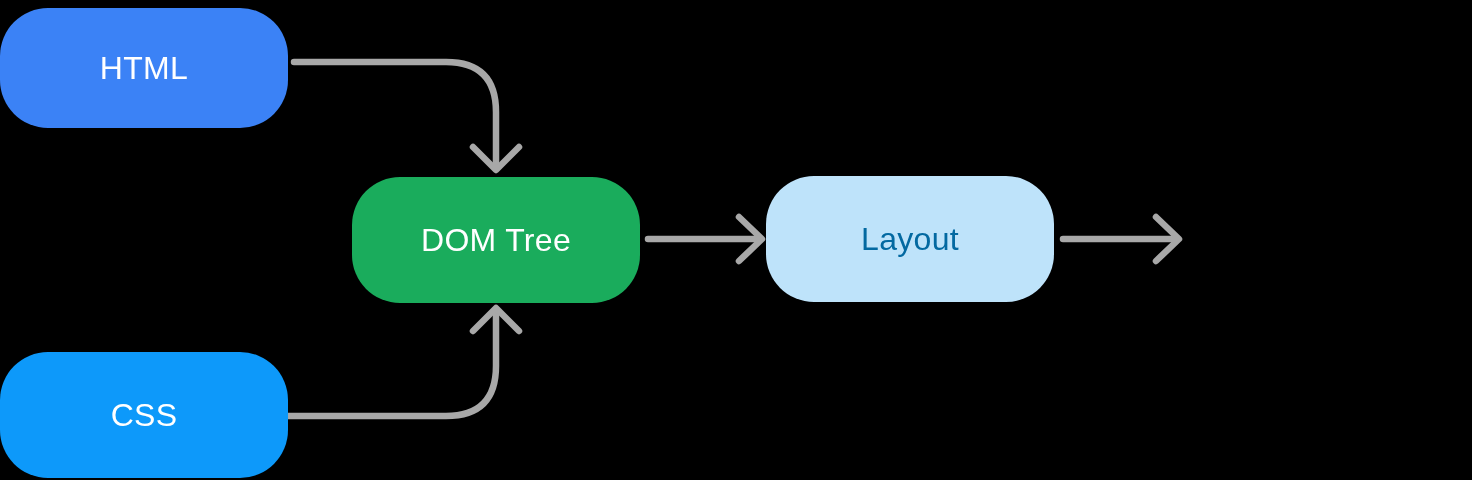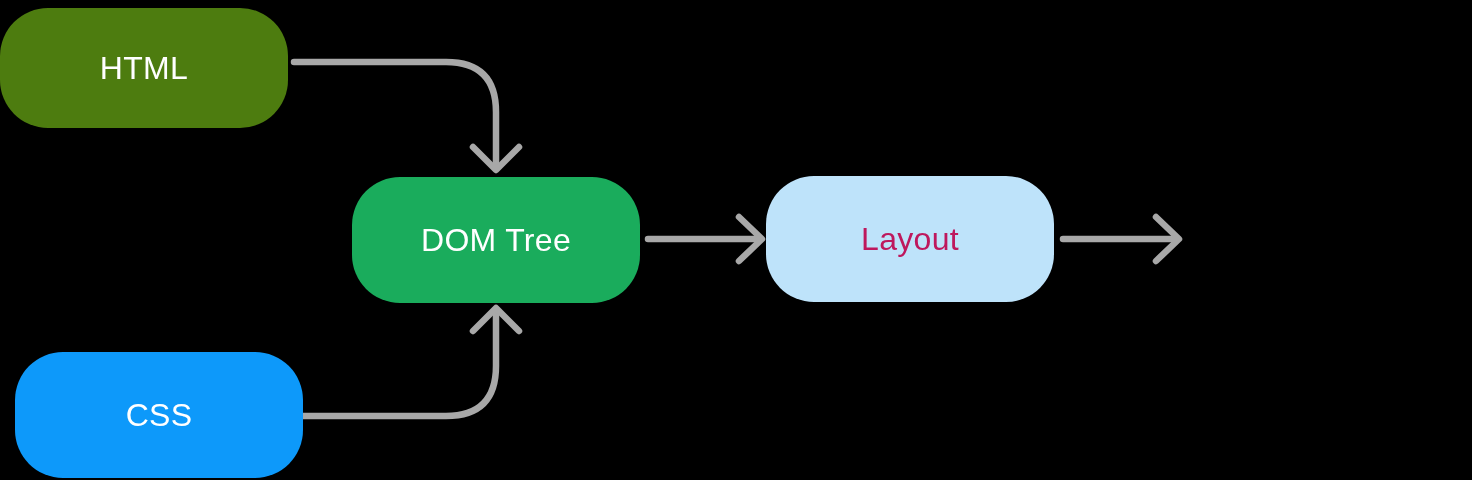--- a/index.html
+++ b/index.html
@@ -33,21 +33,21 @@
     align-items: center;
     justify-content: center;
   }
   .node .node-label {
     font-size: 32px;
     font-weight: 500;
     letter-spacing: 0.3px;
     white-space: nowrap;
   }
   .node-html   { left: 0px;    top: 8px;   width: 288px; height: 120px; }
-  .node-css    { left: 15px;    top: 352px; width: 288px; height: 126px; }
+  .node-css    { left: 0px;    top: 352px; width: 288px; height: 126px; }
   .node-dom    { left: 352px;  top: 177px; width: 288px; height: 126px; }
   .node-layout { left: 766px;  top: 176px; width: 288px; height: 126px; }
   .node-paint  { left: 1180px; top: 176px; width: 288px; height: 126px; }
 </style>
 </head>
 <body>
 
 <div class="canvas">
 
   <svg class="edges-layer" viewBox="0 0 1472 480" xmlns="http://www.w3.org/2000/svg">
@@ -66,30 +66,30 @@
       <path d="M 648 239 H 759" stroke="#A8A8A8"></path>
       <path d="M 739 217 L 762 239 L 739 261" stroke="#A8A8A8"></path>
     </g>
 
     <g>
       <path d="M 1063 239 H 1176" stroke="#A8A8A8"></path>
       <path d="M 1156 217 L 1179 239 L 1156 261" stroke="#A8A8A8"></path>
     </g>
   </svg>
 
-  <div class="node node-html" style="background-color: #4d7c0f;">
+  <div class="node node-html" style="background-color: #3b82f6;">
     <span class="node-label" style="color: rgb(255, 255, 255);">HTML</span>
   </div>
 
   <div class="node node-css" style="background-color: rgb(13, 153, 250);">
     <span class="node-label" style="color: rgb(255, 255, 255);">CSS</span>
   </div>
 
   <div class="node node-dom" style="background-color: rgb(26, 172, 92);">
     <span class="node-label" style="color: rgb(255, 255, 255);">DOM Tree</span>
   </div>
 
   <div class="node node-layout" style="background-color: rgb(190, 227, 250);">
-    <span class="node-label" style="color: #be185d;">Layout</span>
+    <span class="node-label" style="color: #0369a1;">Layout</span>
   </div>
 
 
 </div>
 
 </body></html>

